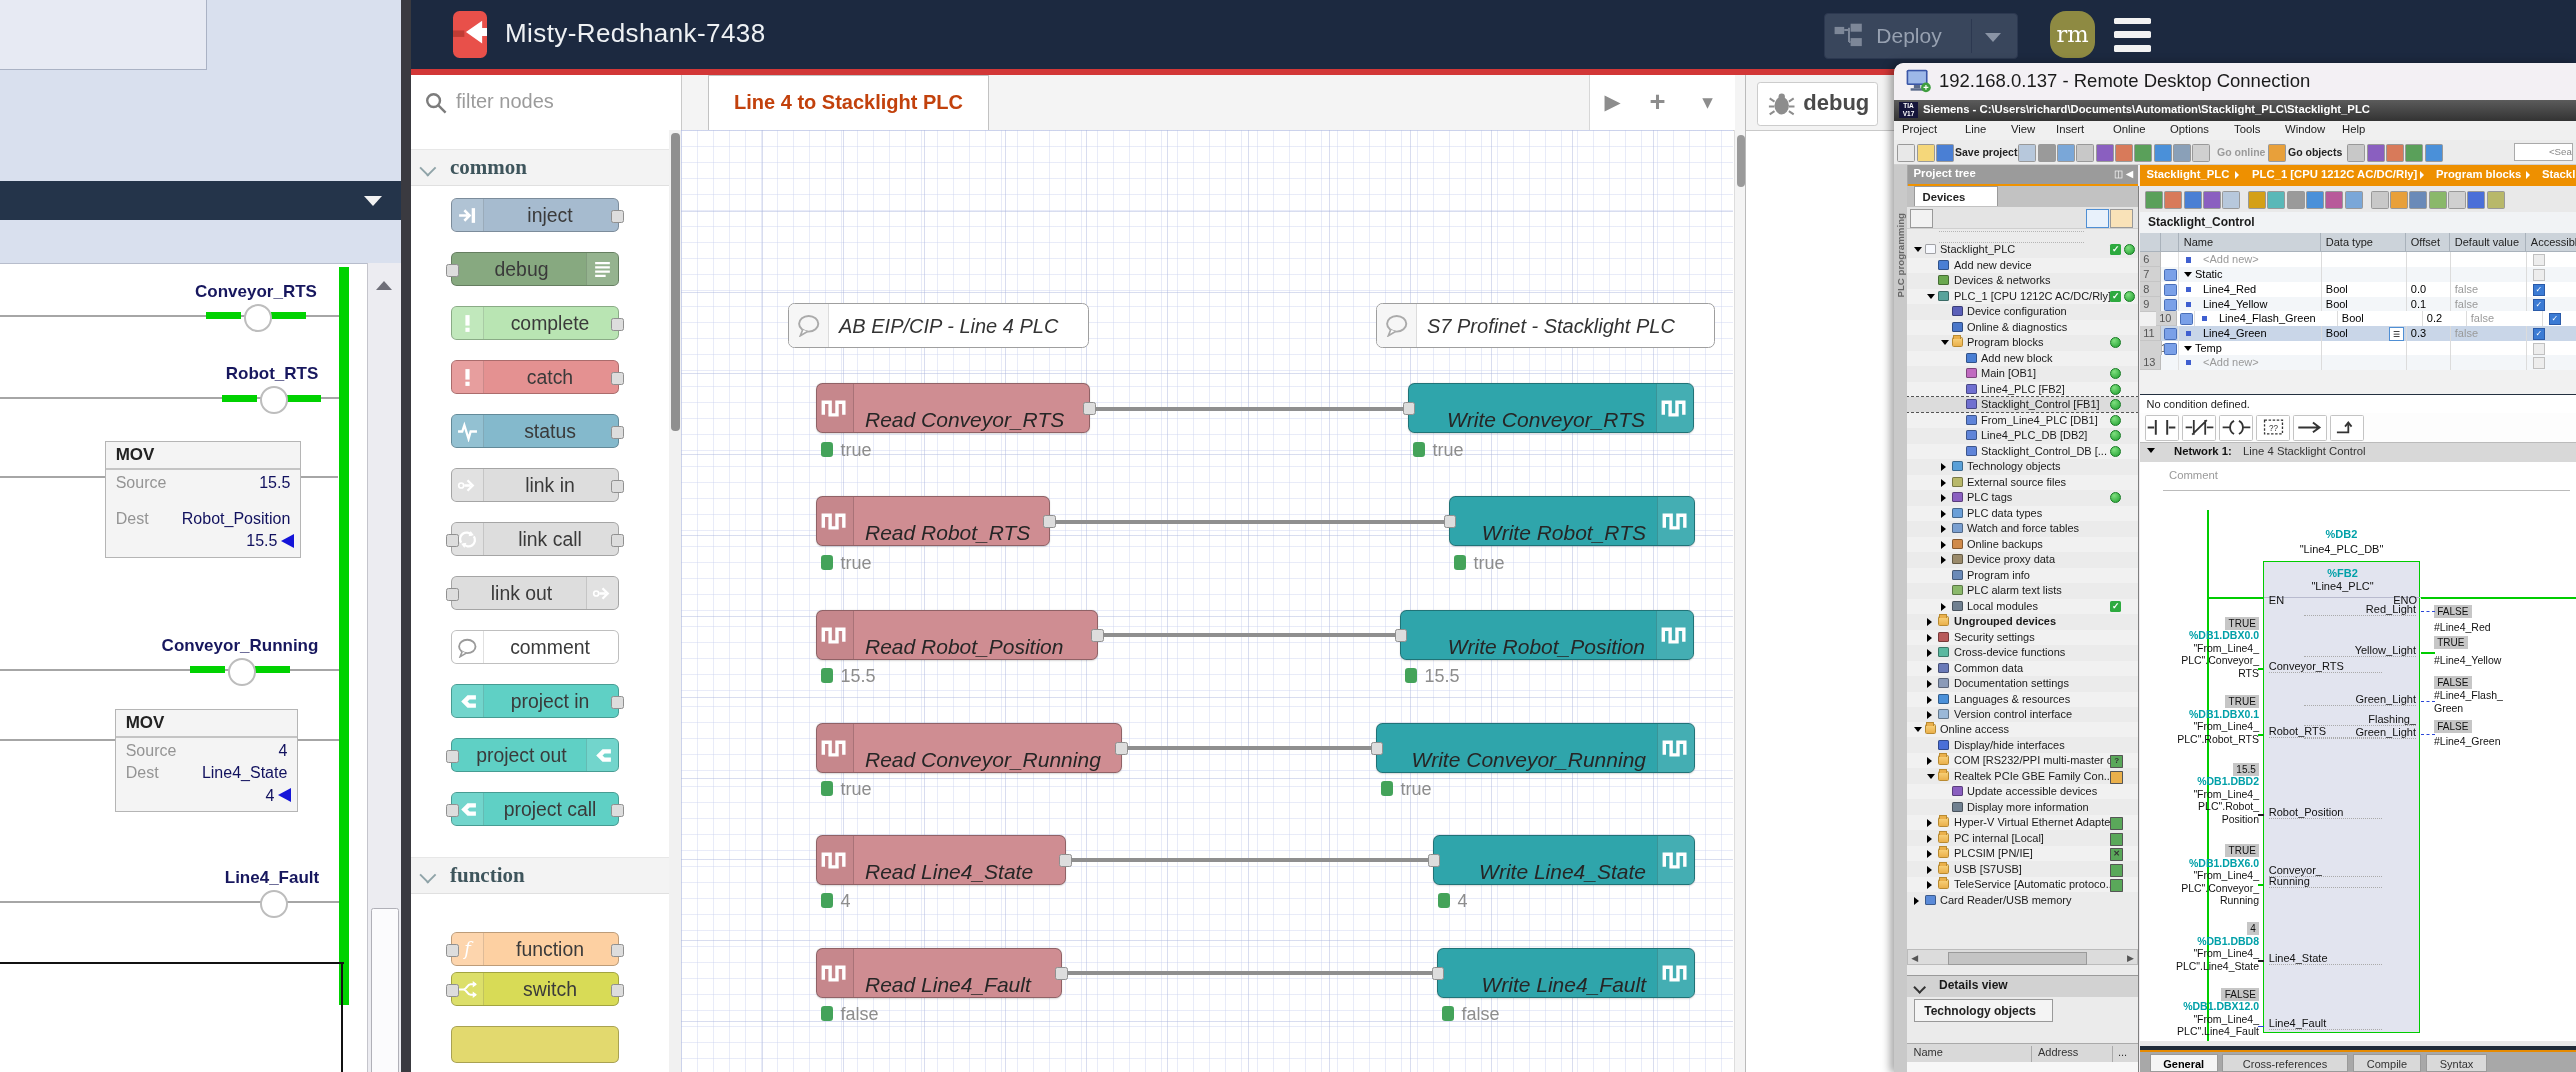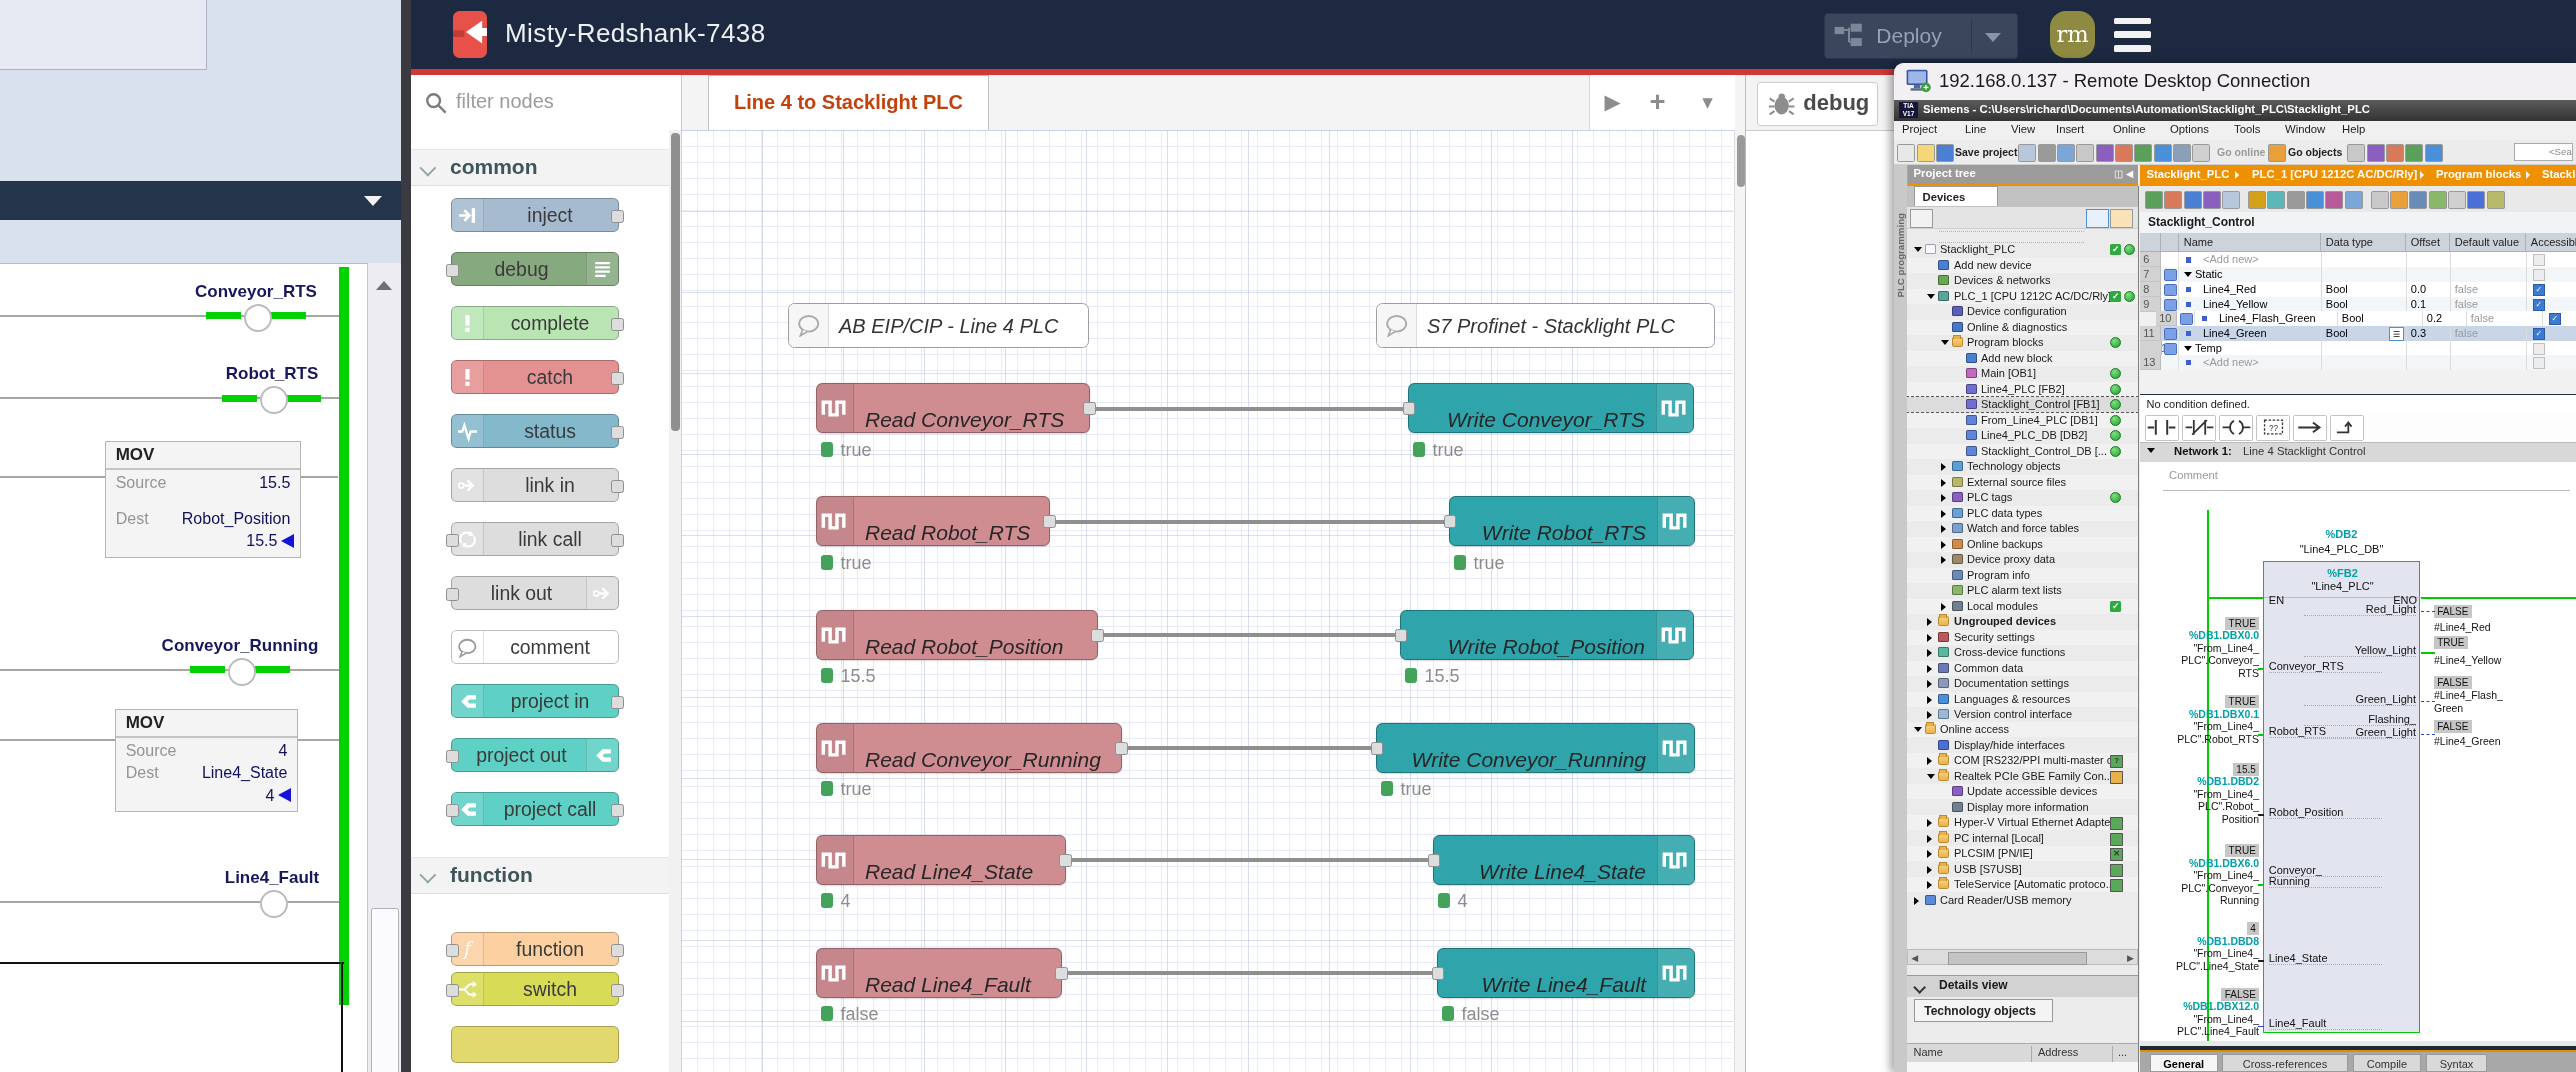--- a/index.html
+++ b/index.html
@@ -46,21 +46,21 @@
   #nr-burger div{position:absolute;left:0;width:37px;height:6.5px;background:#f2f2f2;border-radius:1.6px;}
   
   #nr-band{left:0;top:75px;width:2165px;height:55px;background:#f4f4f4;border-bottom:0.8px solid #c9c9c9;}
   #nr-search{left:0;top:75px;width:270px;height:55px;background:#fff;border-right:0.8px solid #c9c9c9;border-bottom:0.8px solid #ddd;}
   #nr-search .ph{position:absolute;left:45px;top:15.3px;font-size:20px;color:#9b9b9b;}
   #nr-tab{left:297px;top:75px;width:279px;height:56px;background:#fff;border:0.8px solid #c2c2c2;border-bottom:none;text-align:center;line-height:53px;font-size:20px;font-weight:bold;color:#c2410c;}
   .nr-cbtn{position:absolute;top:75px;height:55px;width:45px;color:#8d8d8d;text-align:center;line-height:53px;font-size:21px;background:#fff;}
   #nr-btnwrap{left:1178px;top:75px;width:145px;height:55px;background:#fff;border-left:0.8px solid #d7d7d7;}
   
   #nr-palette{left:0;top:130px;width:270px;height:943px;background:#fff;border-right:0.8px solid #c2c2c2;overflow:hidden;}
-  .pal-sec{position:absolute;left:0;width:258px;height:35px;background:#f3f3f3;border-bottom:0.8px solid #e0e0e0;border-top:0.8px solid #e7e7e7;}
+  .pal-sec{position:absolute;left:0;width:258px;height:35px;background:#f3f3f3;border-bottom:0.8px solid #e0e0e0;border-top:0.8px solid #e7e7e7;font-family:Liberation Serif, serif;}
   .pal-sec .chev{position:absolute;left:11.3px;top:11.3px;width:9.7px;height:9.7px;border-right:2.4px solid #8fa3a8;border-bottom:2.4px solid #8fa3a8;transform:rotate(45deg);}
   .pal-sec .slabel{position:absolute;left:39px;top:4.8px;font-size:21px;font-weight:bold;color:#3e555c;}
   .pal-node{position:absolute;left:40px;width:168px;height:34px;border-radius:5.6px;border:0.8px solid rgba(0,0,0,0.25);box-sizing:border-box;}
   .pal-icostrip{position:absolute;top:0;width:32px;height:32px;}
   .pal-icostrip.l{left:0;border-right:0.8px solid rgba(0,0,0,0.12);background:rgba(255,255,255,0.12);}
   .pal-icostrip.r{right:0;border-left:0.8px solid rgba(0,0,0,0.12);background:rgba(255,255,255,0.12);}
   .pal-label{position:absolute;top:0;height:32px;line-height:32px;font-size:19.4px;color:#3a3a3a;text-align:center;}
   .port{position:absolute;width:10.5px;height:10.5px;background:#ddd;border:1.2px solid #909090;border-radius:2.4px;}
   #pal-scroll{left:258px;top:130px;width:12px;height:943px;background:#f1f1f1;}
   #pal-scroll .thumb{position:absolute;left:1.6px;top:3.2px;width:9px;height:298px;background:#8f8f8f;border-radius:4px;}

